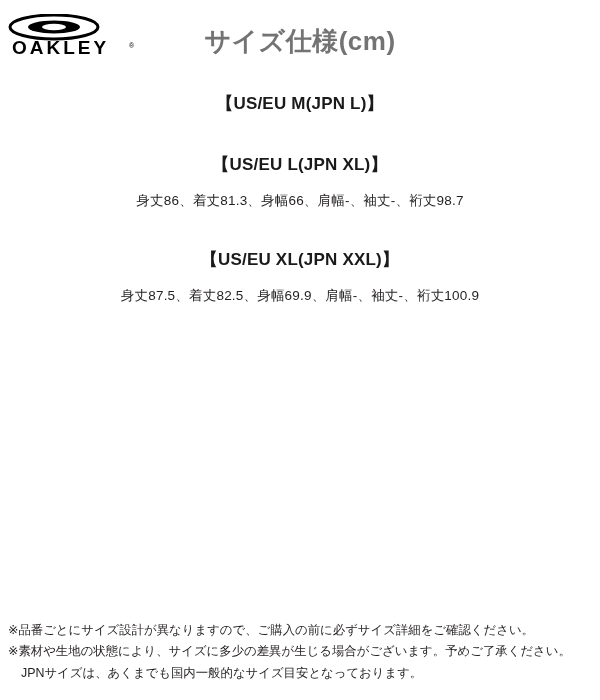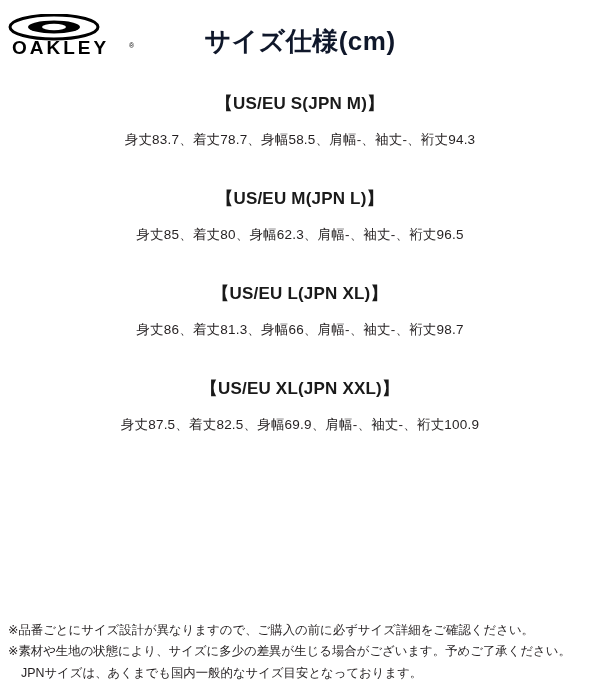--- a/index.html
+++ b/index.html
@@ -37,21 +37,21 @@
   }
   .title {
     position: absolute;
     left: 0;
     right: 0;
     top: 24px;
     text-align: center;
     font-size: 26px;
     font-weight: bold;
     letter-spacing: 0.5px;
-    color: #0f172a;
+    color: #737373;
   }
   
   .sizes {
     margin-top: 14px;
   }
   .size-block {
     text-align: center;
     margin-bottom: 38px;
   }
   .size-block:last-child {
@@ -103,28 +103,23 @@
         </g>
         <text x="121" y="34" font-family="Liberation Sans, sans-serif" font-size="7" fill="#000">®</text>
       </svg>
     </div>
     <div class="title">サイズ仕様(cm)</div>
   </div>
 
   <div class="sizes">
 
 
-    <div class="size-block">
-      <div class="size-name">【US/EU S(JPN M)】</div>
-      <div class="size-measure">身丈83.7、着丈78.7、身幅58.5、肩幅-、袖丈-、裄丈94.3</div>
-    </div>
 
     <div class="size-block">
       <div class="size-name">【US/EU M(JPN L)】</div>
-      <div class="size-measure">身丈85、着丈80、身幅62.3、肩幅-、袖丈-、裄丈96.5</div>
     </div>
 
     <div class="size-block">
       <div class="size-name">【US/EU L(JPN XL)】</div>
       <div class="size-measure">身丈86、着丈81.3、身幅66、肩幅-、袖丈-、裄丈98.7</div>
     </div>
 
     <div class="size-block">
       <div class="size-name">【US/EU XL(JPN XXL)】</div>
       <div class="size-measure">身丈87.5、着丈82.5、身幅69.9、肩幅-、袖丈-、裄丈100.9</div>

